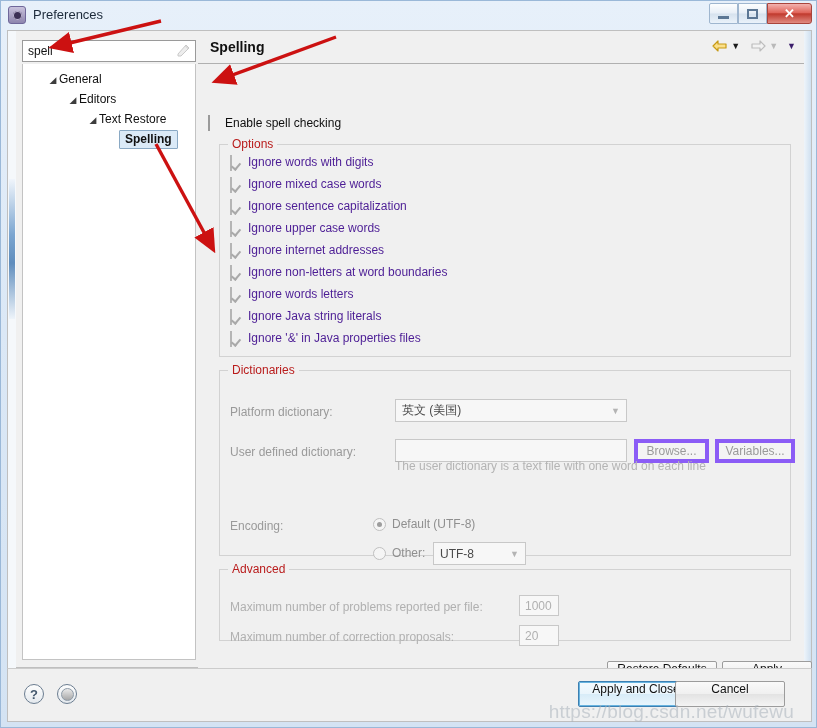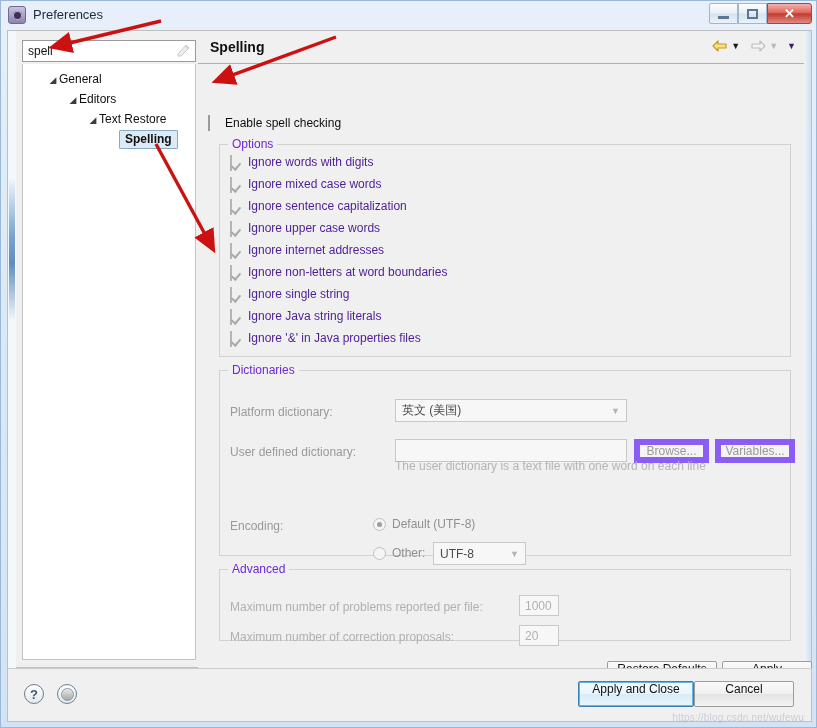--- a/index.html
+++ b/index.html
@@ -159,21 +159,21 @@
   }
 
   fieldset.group {
     position: absolute;
     margin: 0; padding: 0;
     border: 1px solid #d2d2d2;
     background: transparent;
   }
   fieldset.group > legend {
     margin-left: 8px; padding: 0 4px;
-    font-size: 12px; color: #6d28d9;
+    font-size: 12px; color: #b91c1c;
   }
   .opt-row {
     display: flex; align-items: center; gap: 5px;
     height: 22px; font-size: 12px; color: #4c1d95;
     padding-left: 10px;
   }
 
   .dict-label { position: absolute; font-size: 12px; color: #9a9a9a; }
   .combo {
     position: absolute; height: 23px;
@@ -182,21 +182,21 @@
     color: #6b6b6b; font-size: 12px;
   }
   .combo .cv { padding-left: 6px; color: #4a4a4a; }
   .combo .carr { padding-right: 6px; color: #b4b4b4; font-size: 9px; }
   .txtfield {
     position: absolute; height: 23px;
     border: 1px solid #c8c8c8; background: #f7f7f7;
   }
   .gbtn {
     position: absolute; height: 24px;
-    border: 6px solid #8b5cf6; background: #f4f4f4;
+    border: 4px solid #8b5cf6; background: #f4f4f4;
     color: #9a9a9a; font-size: 12px;
     display: flex; align-items: center; justify-content: center;
     font-family: "Liberation Sans", sans-serif;
   }
   .hint { position: absolute; font-size: 12px; color: #b4b4b4; }
   .radio { display: inline-block; width: 13px; height: 13px; border-radius: 50%;
     border: 1px solid #c0c0c0; background: #f5f5f5; position: relative; vertical-align: -2px; }
   .radio.on::after {
     content: ""; position: absolute; left: 3px; top: 3px; width: 5px; height: 5px;
     border-radius: 50%; background: #9d9d9d;
@@ -233,22 +233,22 @@
     display: flex; align-items: center; justify-content: center;
     color: #44586e; font-size: 13px; font-weight: bold;
   }
   .circ-icon.dot::after {
     content: ""; width: 11px; height: 11px; border-radius: 50%;
     background: linear-gradient(to bottom,#e9e9e9,#a7a7a7);
     border: 1px solid #8d9aa7;
   }
 
   .watermark {
-    position: absolute; right: 12px; bottom: 4px;
-    font-size: 10px; color: rgba(170,178,188,.55);
+    position: absolute; right: 22px; bottom: 4px;
+    font-size: 19px; color: rgba(170,178,188,.55);
     font-family: "Liberation Sans", sans-serif;
     letter-spacing: .2px; pointer-events: none;
   }
 
   
   .anno { position: absolute; pointer-events: none; overflow: visible; }
 </style>
 </head>
 <body>
 
@@ -351,21 +351,21 @@
             <div class="opt-row">
               <span class="cb"><span class="cb-box on"></span></span>
               <span>Ignore internet addresses</span>
             </div>
             <div class="opt-row">
               <span class="cb"><span class="cb-box on"></span></span>
               <span>Ignore non-letters at word boundaries</span>
             </div>
             <div class="opt-row">
               <span class="cb"><span class="cb-box on"></span></span>
-              <span>Ignore single string</span>
+              <span>Ignore words letters</span>
             </div>
             <div class="opt-row">
               <span class="cb"><span class="cb-box on"></span></span>
               <span>Ignore Java string literals</span>
             </div>
             <div class="opt-row">
               <span class="cb"><span class="cb-box on"></span></span>
               <span>Ignore '&amp;' in Java properties files</span>
             </div>
           </fieldset>
@@ -432,21 +432,21 @@
       </div>
     </div>
 
     <div class="footer">
       <div class="circ-icon" style="left:16px; top:15px;">?</div>
       <div class="circ-icon dot" style="left:49px; top:15px;"></div>
 
       <div class="btn apply-close" style="position:absolute; left:570px; top:12px; width:116px; height:26px;">
         <span>Apply and Close</span>
       </div>
-      <div class="btn" style="position:absolute; left:686px; top:12px; width:100px; height:26px;">
+      <div class="btn" style="position:absolute; left:667px; top:12px; width:110px; height:26px;">
         <span>Cancel</span>
       </div>
     </div>
 
     <div class="watermark">https://blog.csdn.net/wufewu</div>
 
     <svg class="anno" style="left:0; top:0; width:817px; height:728px;" viewBox="0 0 817 728">
       <defs>
         <marker id="ah" markerWidth="7" markerHeight="7" refX="5.6" refY="3.2" orient="auto">
           <polygon points="0,0 7,3.2 0,6.4" fill="#cc1111"></polygon>

